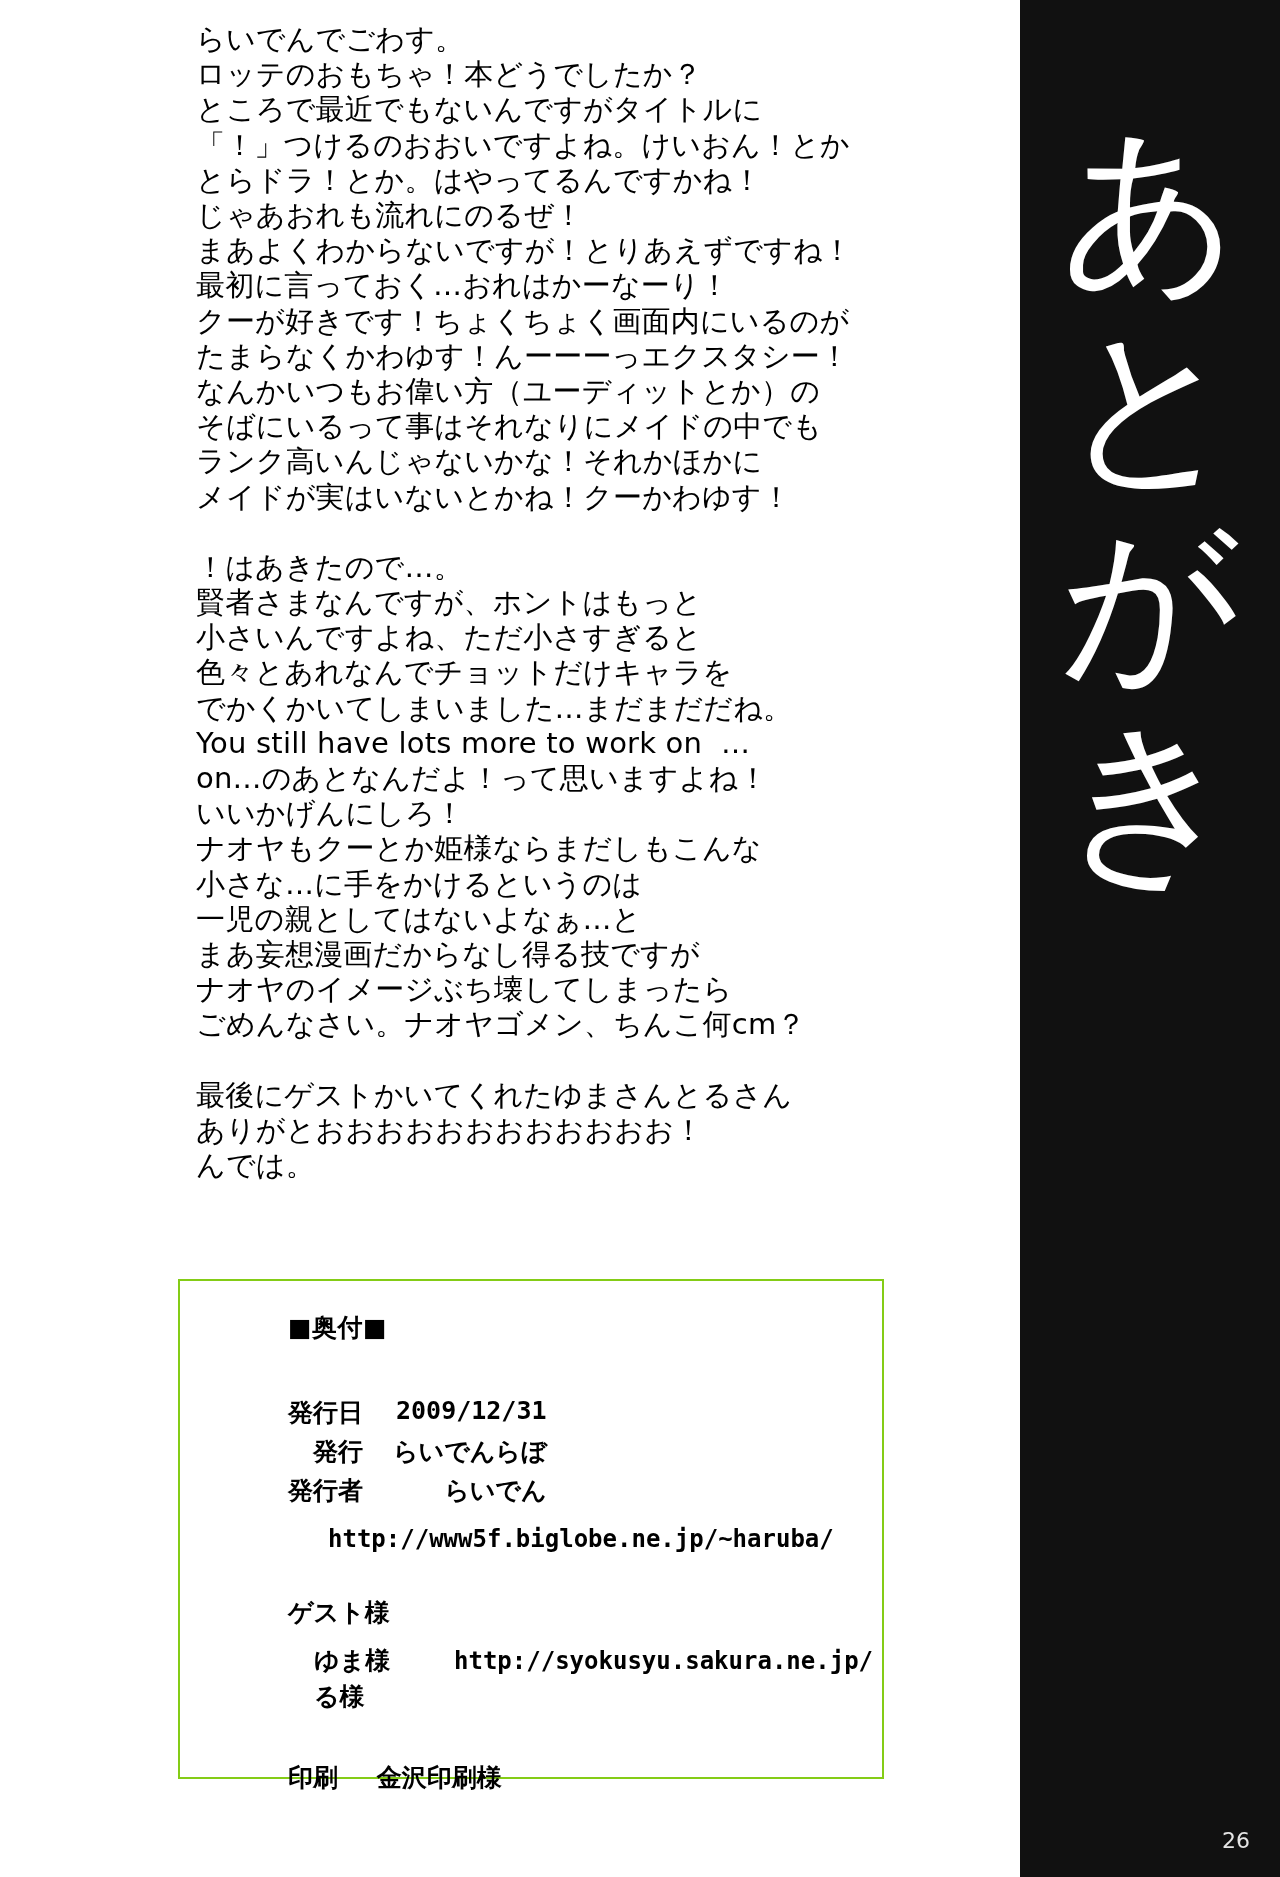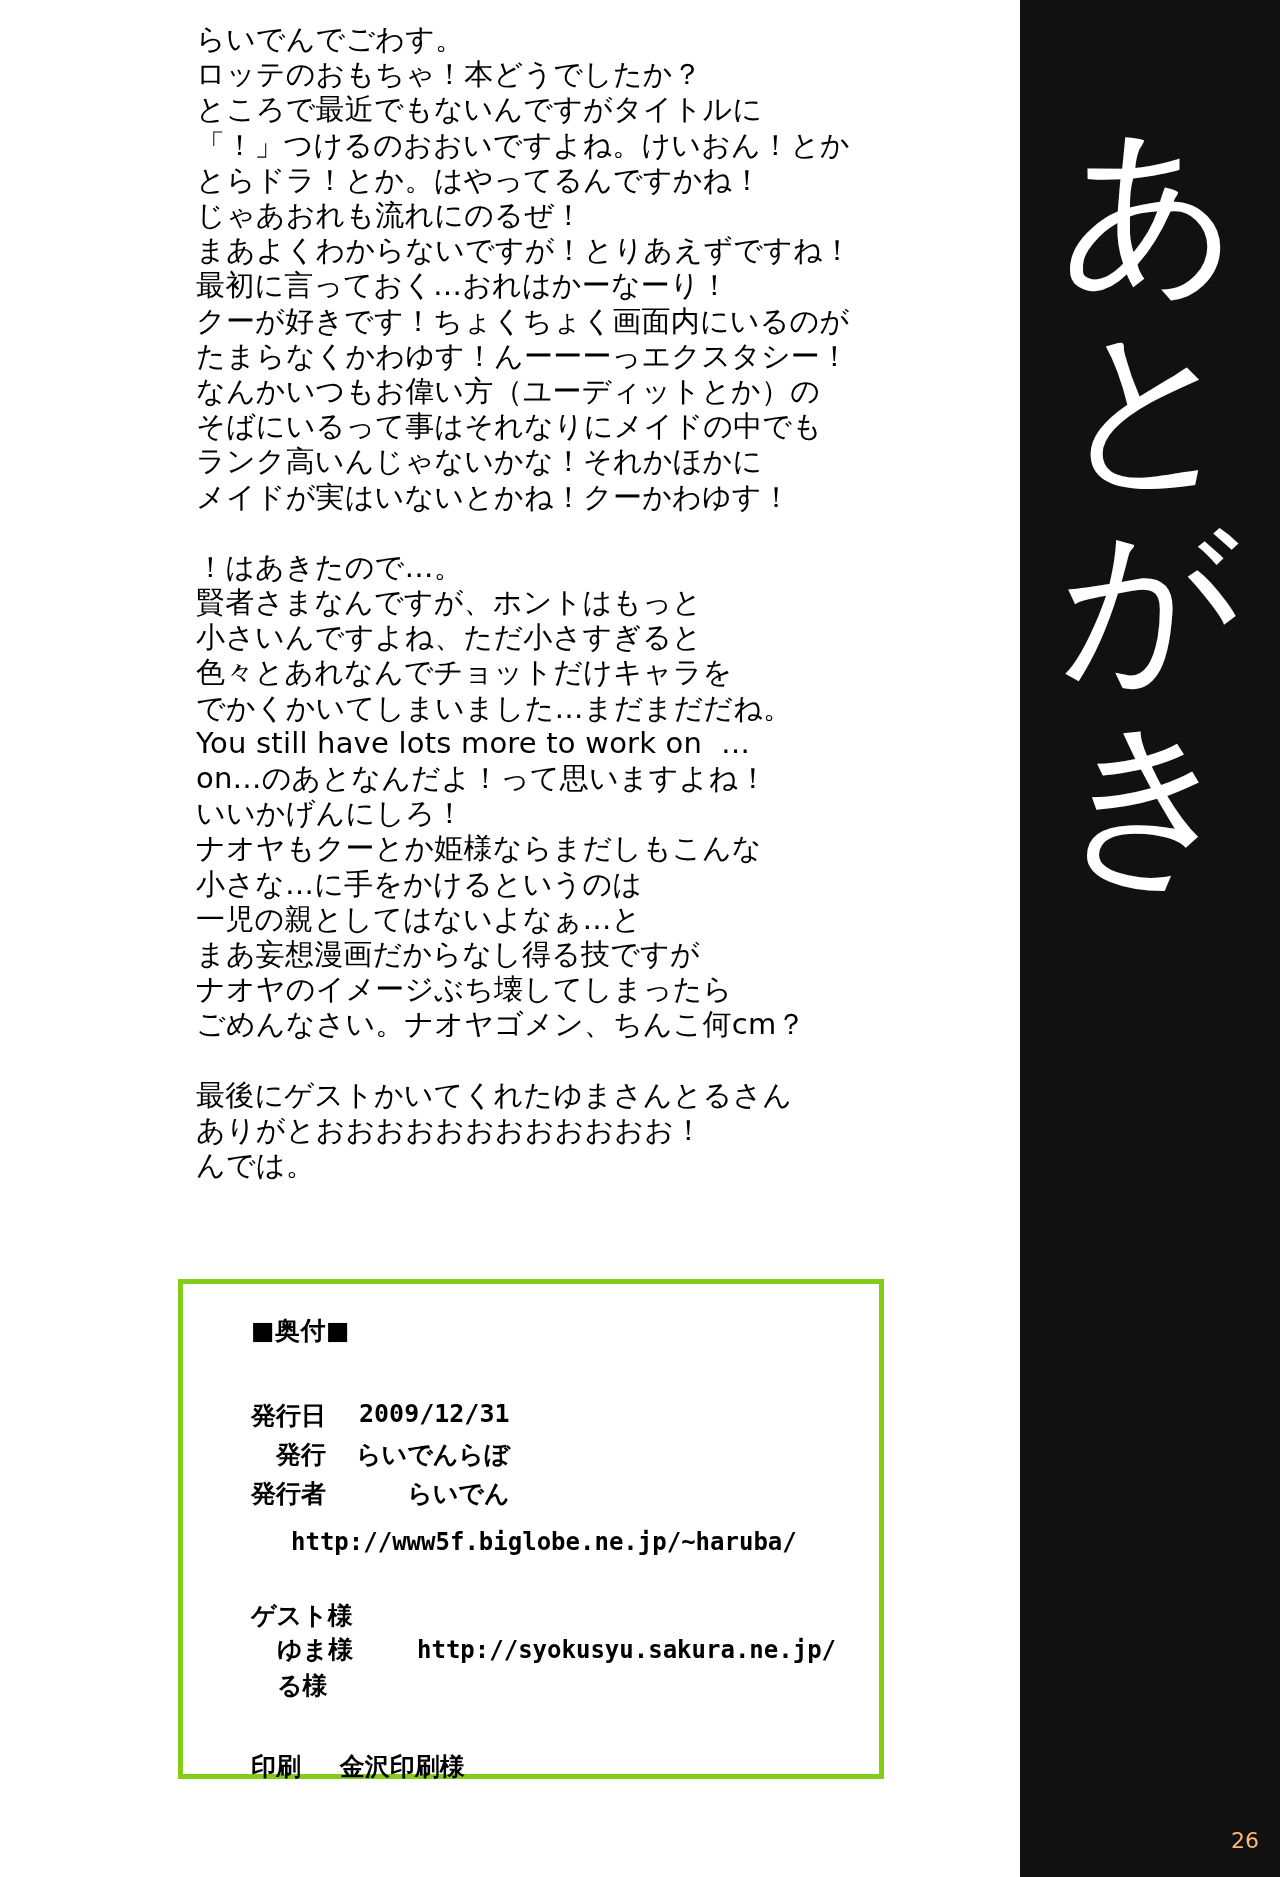--- a/index.html
+++ b/index.html
@@ -65,23 +65,24 @@
   .para + .para {
     margin-top: 35px;
   }
   
   .colophon {
     position: absolute;
     left: 178px;
     top: 1279px;
     width: 706px;
     height: 500px;
-    border: 5px solid #84cc16;
+    border: 2px solid #84cc16;
     box-sizing: border-box;
     background: #ffffff;
+    padding-left: 40px;
   }
   .colophon-inner {
     position: relative;
     padding: 30px 34px;
     font-family: "DejaVu Sans", sans-serif;
     color: #000000;
   }
   .colophon-heading {
     font-size: 25px;
     font-weight: 700;
@@ -121,21 +122,21 @@
     line-height: 33px;
     letter-spacing: 0px;
   }
   .guest-block {
     margin-left: 34px;
     margin-top: 40px;
   }
   .guest-title {
     font-size: 25px;
     font-weight: 700;
-    margin-bottom: 0;
+    margin-bottom: 14px;
   }
   .guest-row {
     display: flex;
     align-items: flex-start;
     margin-left: 26px;
     line-height: 36px;
   }
   .guest-name {
     font-size: 25px;
     font-weight: 700;
@@ -151,23 +152,23 @@
     margin-left: 34px;
     margin-top: 46px;
     font-size: 25px;
     font-weight: 700;
   }
   .print-row .k {
     margin-right: 30px;
   }
   .page-number {
     position: absolute;
-    right: 21px;
+    right: 30px;
     bottom: 24px;
-    color: #fdba74;
+    color: #e5e5e5;
     font-family: "DejaVu Sans", sans-serif;
     font-size: 22px;
   }
 </style>
 </head>
 <body>
 
 <div class="page">
 
   <div class="side-band">

